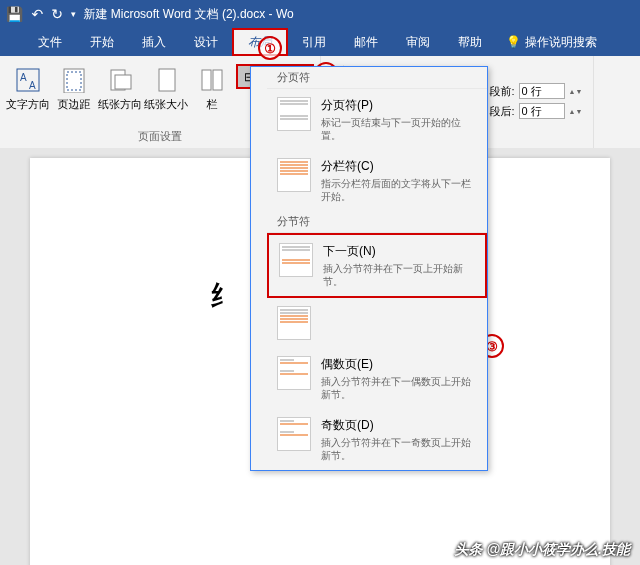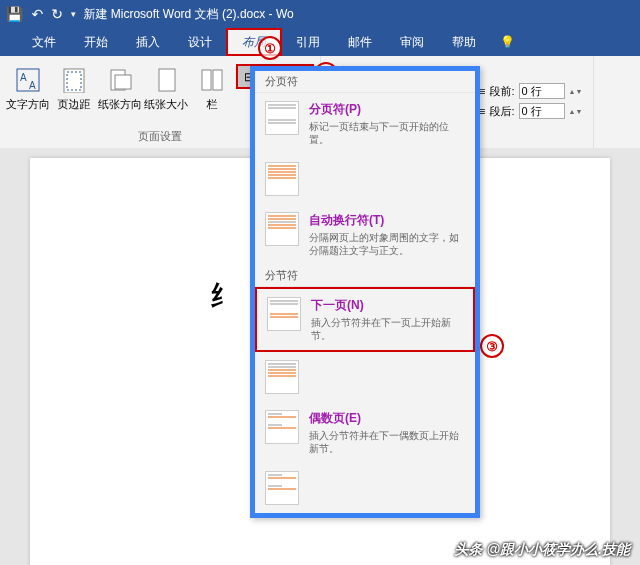--- a/index.html
+++ b/index.html
@@ -21,21 +21,21 @@
     padding: 0 6px;
     gap: 8px;
   }
   .titlebar .qat { display: flex; gap: 8px; align-items: center; }
   .titlebar .qat span { color: #fff; font-size: 14px; }
   .titlebar .title { flex: 1; font-size: 12px; white-space: nowrap; overflow: hidden; }
   .tabs {
     background: #2b579a;
     display: flex;
     height: 28px;
-    padding-left: 18px;
+    padding-left: 24px;
     color: #fff;
     align-items: stretch;
     gap: 0;
   }
   .tab {
     padding: 0 14px;
     display: flex;
     align-items: center;
     cursor: pointer;
     position: relative;
@@ -70,31 +70,32 @@
   .dropdown-btn.open { background:#c5c5c5;border:1px solid #a5a5a5; }
   .indent-spacing { display:flex;gap:30px;padding:4px 10px 0; font-size:11px;}
   .spacing-rows { display:flex;flex-direction:column;gap:4px;padding:4px 6px; }
   .sp-row { display:flex;align-items:center;gap:4px;font-size:11px; }
   .sp-row input { width:40px;font-size:11px;border:1px solid #ababab;padding:1px 2px; }
   .sp-row .spin { width:12px;display:flex;flex-direction:column;font-size:7px;color:#666; }
   .page { position:absolute;top:148px;left:0;right:0;bottom:0;background:#e6e6e6;padding:10px 0 0 30px; }
   .paper { background:#fff;width:400px;height:400px;box-shadow:0 0 4px rgba(0,0,0,.2);padding:120px 0 0 180px;font-size:26px;font-family:SimSun,serif;font-weight:bold; }
   .menu {
     position:absolute;top:66px;left:250px;width:220px;
-    background:#f3f3f3;border:5px solid #3b82f6;box-shadow:2px 2px 6px rgba(0,0,0,.25);
+    background:#f3f3f3;border:1px solid #3b82f6;box-shadow:2px 2px 6px rgba(0,0,0,.25);
     z-index:10;
+    padding-left:16px;
   }
   .menu-header { padding:3px 10px;font-size:11px;color:#555;background:#f3f3f3;border-bottom:1px solid #e8e8e8; }
   .menu-item { display:flex;gap:10px;padding:8px 10px;align-items:flex-start; }
   .menu-item.highlight { border:2px solid #d10000; }
   .menu-item .ico { width:28px;height:28px;flex-shrink:0;border:1px solid #ccc;background:#fff;display:flex;flex-direction:column;padding:2px;gap:1px; }
   .menu-item .ico .ln { height:2px;background:#f4b183;width:100%; }
   .menu-item .ico .lg { height:2px;background:#ccc;width:100%; }
   .menu-item .txt { flex:1; }
-  .menu-item .ttl { font-size:12px;color:#a21caf;margin-bottom:2px;font-weight:bold; }
+  .menu-item .ttl { font-size:12px;color:#000000;margin-bottom:2px; }
   .menu-item .desc { font-size:10px;color:#666;line-height:1.3; }
   .circ { position:absolute;border:2px solid #d10000;border-radius:50%;color:#d10000;font-weight:bold;width:20px;height:20px;display:flex;align-items:center;justify-content:center;font-size:13px;background:rgba(255,255,255,.7);font-family:Arial; }
   .watermark { position:absolute;bottom:6px;right:10px;color:#fff;font-size:14px;text-shadow:0 0 3px #000,0 0 3px #000;font-style:italic;font-weight:bold; }
   svg { display:block; }
 </style>
 </head>
 <body>
 
 <div class="titlebar">
   <div class="qat">
@@ -111,20 +112,21 @@
   <div class="tab">开始</div>
   <div class="tab">插入</div>
   <div class="tab">设计</div>
   <div class="tab active boxed">布局</div>
   <div class="tab">引用</div>
   <div class="tab">邮件</div>
   <div class="tab">审阅</div>
   <div class="tab">帮助</div>
   <div class="tell">
     <span>💡</span>
+    <span>操作说明搜索</span>
   </div>
 </div>
 
 <div class="ribbon">
   <div class="group">
     <div class="btns">
       <div class="bigbtn">
         <div class="ico">
             <svg width="26" height="26">
               <rect x="2" y="2" width="22" height="22" fill="none" stroke="#2b579a"></rect>
@@ -229,32 +231,23 @@
       </div>
   </div>
   <div class="menu-item">
     <div class="ico">
         <div class="ln"></div>
         <div class="ln"></div>
         <div class="ln"></div>
         <div class="ln"></div>
         <div class="ln"></div>
       </div>
-  </div>
-  <div class="menu-item">
-    <div class="ico">
-        <div class="ln"></div>
-        <div class="ln"></div>
-        <div class="lg"></div>
-        <div class="ln"></div>
-        <div class="ln"></div>
-      </div>
-    <div class="txt">
-        <div class="ttl">自动换行符(T)</div>
-        <div class="desc">分隔网页上的对象周围的文字，如分隔题注文字与正文。</div>
+    <div class="txt">
+        <div class="ttl">分栏符(C)</div>
+        <div class="desc">指示分栏符后面的文字将从下一栏开始。</div>
       </div>
   </div>
   <div class="menu-header">分节符</div>
   <div class="menu-item highlight">
     <div class="ico">
         <div class="lg"></div>
         <div class="lg"></div>
         <div style="height:6px"></div>
         <div class="ln"></div>
         <div class="ln"></div>
@@ -286,20 +279,24 @@
         <div class="desc">插入分节符并在下一偶数页上开始新节。</div>
       </div>
   </div>
   <div class="menu-item">
     <div class="ico">
         <div class="lg" style="width:50%"></div>
         <div class="ln"></div>
         <div style="height:4px"></div>
         <div class="lg" style="width:50%"></div>
         <div class="ln"></div>
+      </div>
+    <div class="txt">
+        <div class="ttl">奇数页(D)</div>
+        <div class="desc">插入分节符并在下一奇数页上开始新节。</div>
       </div>
   </div>
 </div>
 
 <div class="circ" style="top:36px;left:258px">①</div>
 <div class="circ" style="top:62px;left:314px">②</div>
 <div class="circ" style="top:334px;left:480px">③</div>
 
 <div class="watermark">头条 @跟小小筱学办么.技能</div>
 

